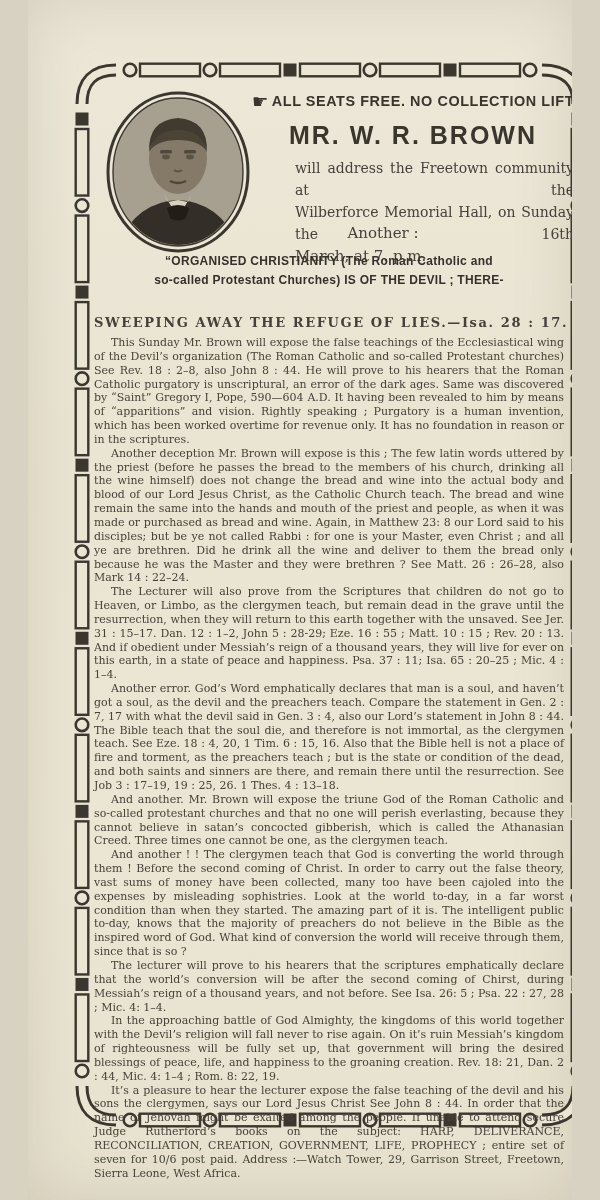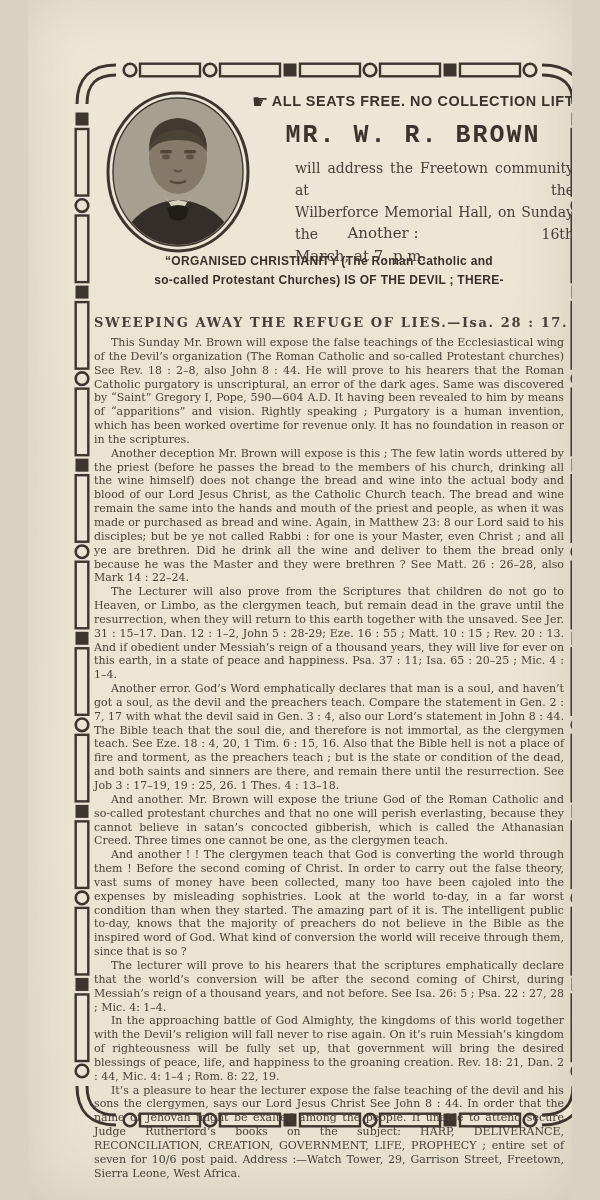--- a/index.html
+++ b/index.html
@@ -22,21 +22,21 @@
   .banner{
     font-family:"Liberation Sans", sans-serif;
     font-weight:bold;font-size:15px;letter-spacing:0.6px;
     white-space:nowrap;color:#39352c;
     transform:scaleX(0.96);transform-origin:left center;
     text-align:left;
   }
   .manicule{font-family:"DejaVu Sans", sans-serif;font-size:19px;vertical-align:-2px;margin-right:3px;}
   .speaker-name{
     margin:9px 0 0 0;font-weight:bold;
-    font-family:Liberation Mono, monospace;
+    font-family:Liberation Sans, sans-serif;
     font-size:25px;letter-spacing:2px;color:#3a362d;white-space:nowrap;
   }
   .intro{margin-top:7px;font-size:14px;color:#46413a;}
   .intro-line{line-height:22px;margin-left:43px;}
   .intro-line.just{text-align:justify;text-align-last:justify;}
   .intro-line.center{text-align:left;font-size:15px;}
   .subject-label{
     position:absolute;left:170px;top:224px;width:370px;
     text-align:center;font-size:15px;color:#46413a;
   }

